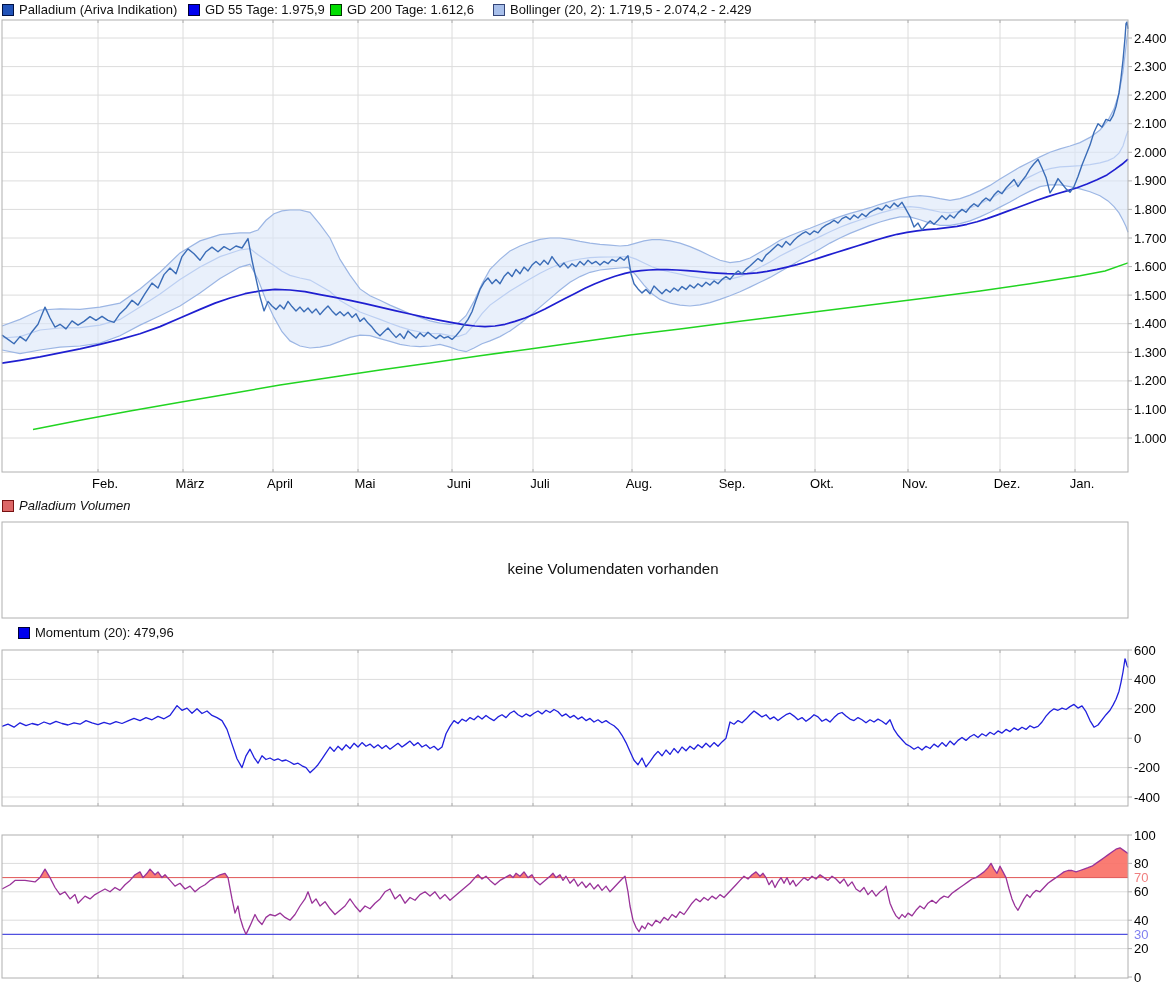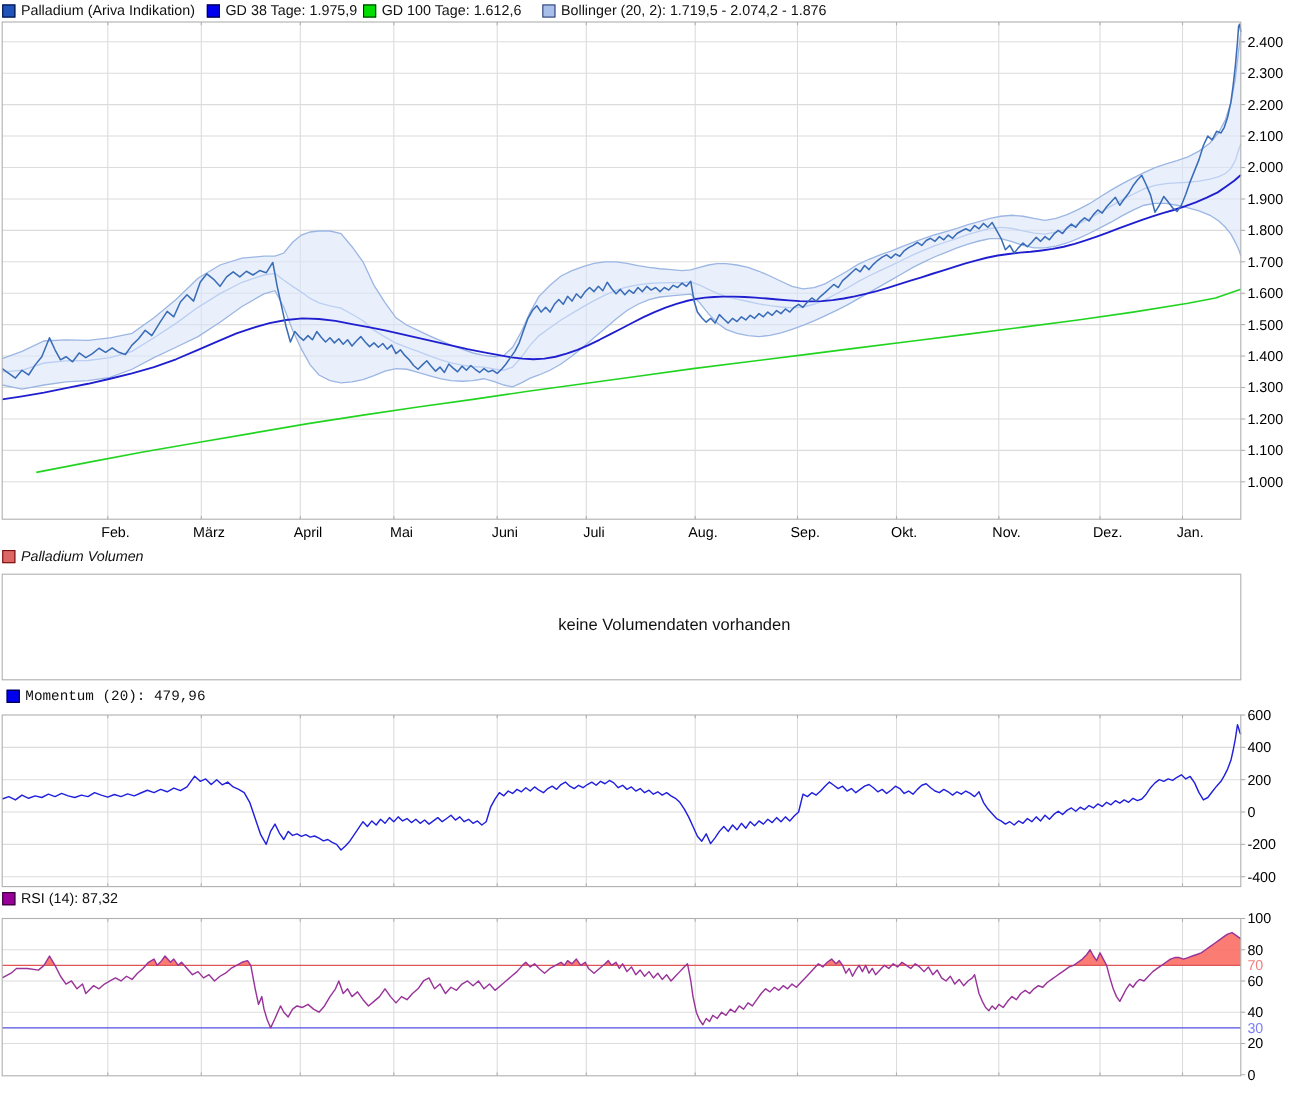--- a/index.html
+++ b/index.html
@@ -262,44 +262,38 @@
       <text x="1134" y="938.9" fill="#7f7ff0" text-anchor="start" font-family="&quot;Liberation Sans&quot;,sans-serif" font-size="13px">30</text>
     </svg>
 
   <div class="legend-row" id="legend-price" style="top:2px">
       <span class="li" style="left: 2px;">
         <span class="sw" style="background: rgb(33, 83, 184); border-color: rgb(0, 17, 68);"></span>
         <span>Palladium (Ariva Indikation)</span>
       </span>
       <span class="li" style="left: 188px;">
         <span class="sw" style="background: rgb(0, 0, 238); border-color: rgb(0, 0, 51);"></span>
-        <span>GD 38 Tage: 1.975,9</span>
+        <span>GD 55 Tage: 1.975,9</span>
       </span>
       <span class="li" style="left: 330px;">
         <span class="sw" style="background: rgb(0, 221, 0); border-color: rgb(0, 51, 0);"></span>
-        <span>GD 100 Tage: 1.612,6</span>
+        <span>GD 200 Tage: 1.612,6</span>
       </span>
       <span class="li" style="left: 493px;">
         <span class="sw" style="background: rgb(168, 191, 234); border-color: rgb(51, 68, 119);"></span>
-        <span>Bollinger (20, 2): 1.719,5 - 2.074,2 - 1.876</span>
+        <span>Bollinger (20, 2): 1.719,5 - 2.074,2 - 2.429</span>
       </span>
     </div>
   <div class="legend-row" id="legend-volume" style="top:498px">
       <span class="li" style="left: 2px; font-style: italic;">
         <span class="sw" style="background: rgb(221, 102, 102); border-color: rgb(119, 17, 17);"></span>
         <span>Palladium Volumen</span>
       </span>
     </div>
   <div class="legend-row" id="legend-momentum" style="top:625px">
-      <span class="li" style="left: 6px; font-family: Liberation Mono, monospace;">
+      <span class="li" style="left: 18px;">
         <span class="sw" style="background: rgb(0, 0, 238); border-color: rgb(0, 0, 51);"></span>
         <span>Momentum (20): 479,96</span>
       </span>
     </div>
-  <div class="legend-row" id="legend-rsi" style="top:809px">
-      <span class="li" style="left: 2px;">
-        <span class="sw" style="background: rgb(153, 0, 153); border-color: rgb(51, 0, 51);"></span>
-        <span>RSI (14): 87,32</span>
-      </span>
-    </div>
 
   <div id="volume-message">keine Volumendaten vorhanden</div>
 </div>
 
 </body></html>

